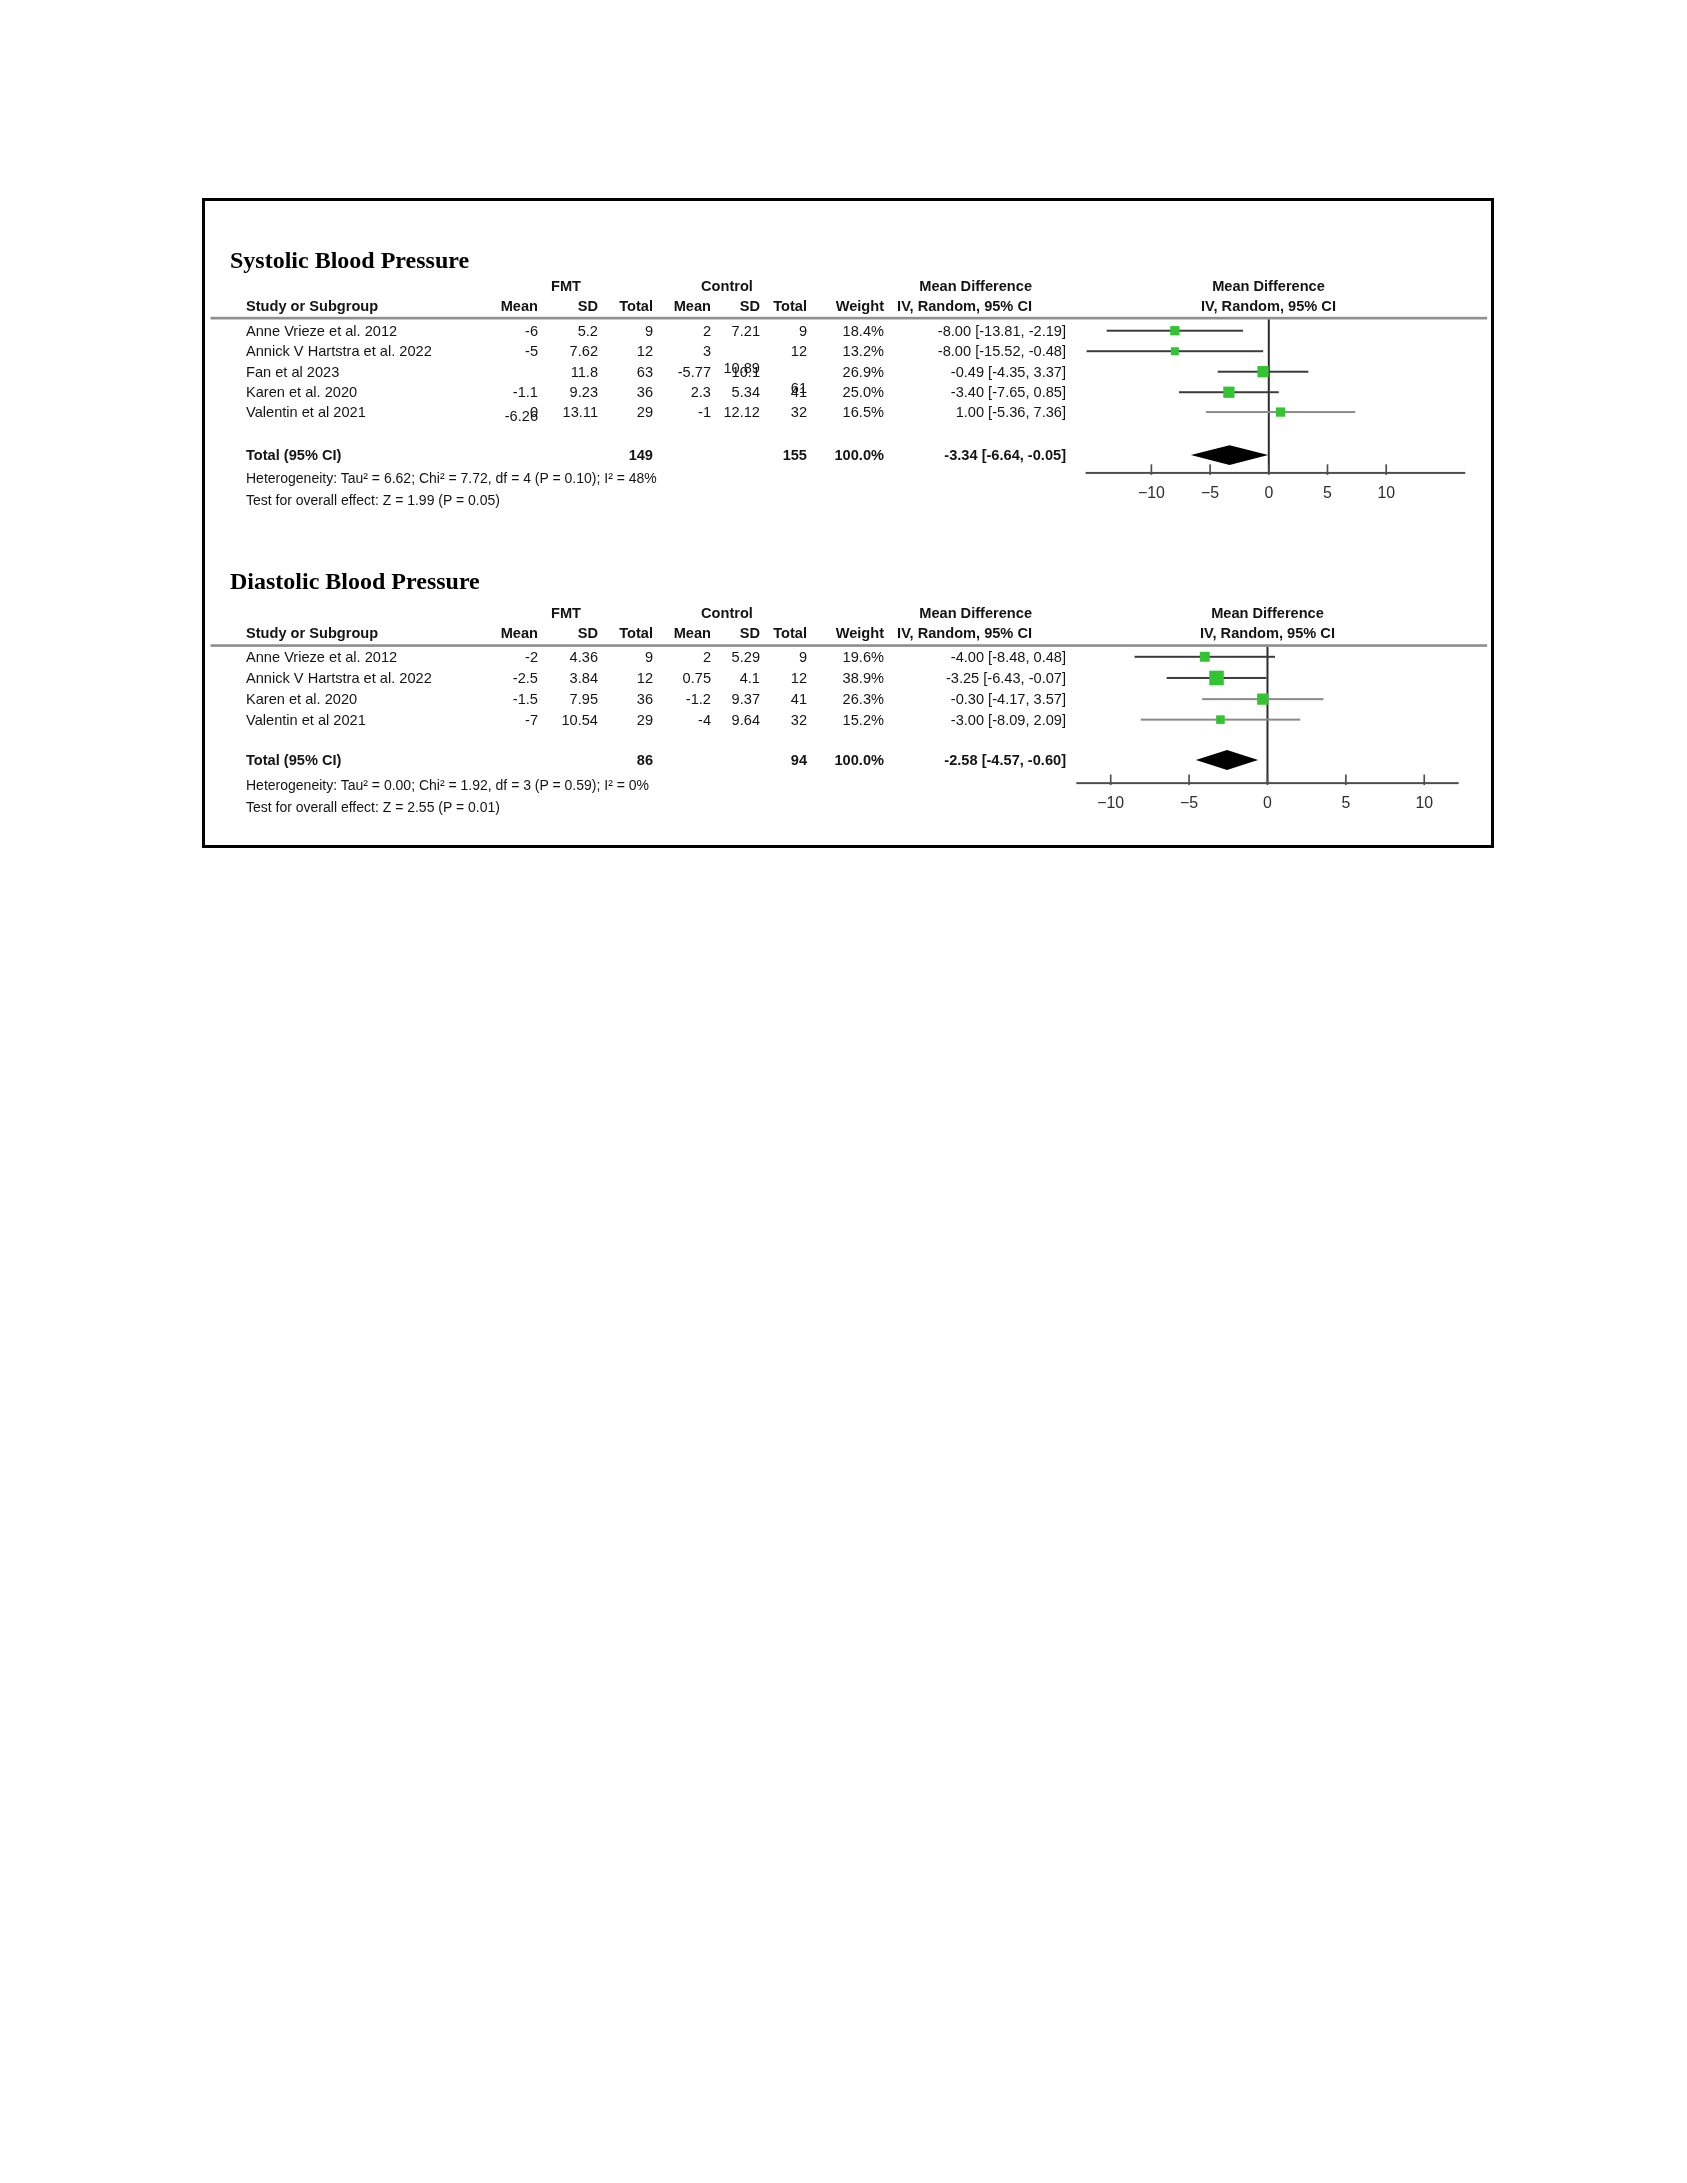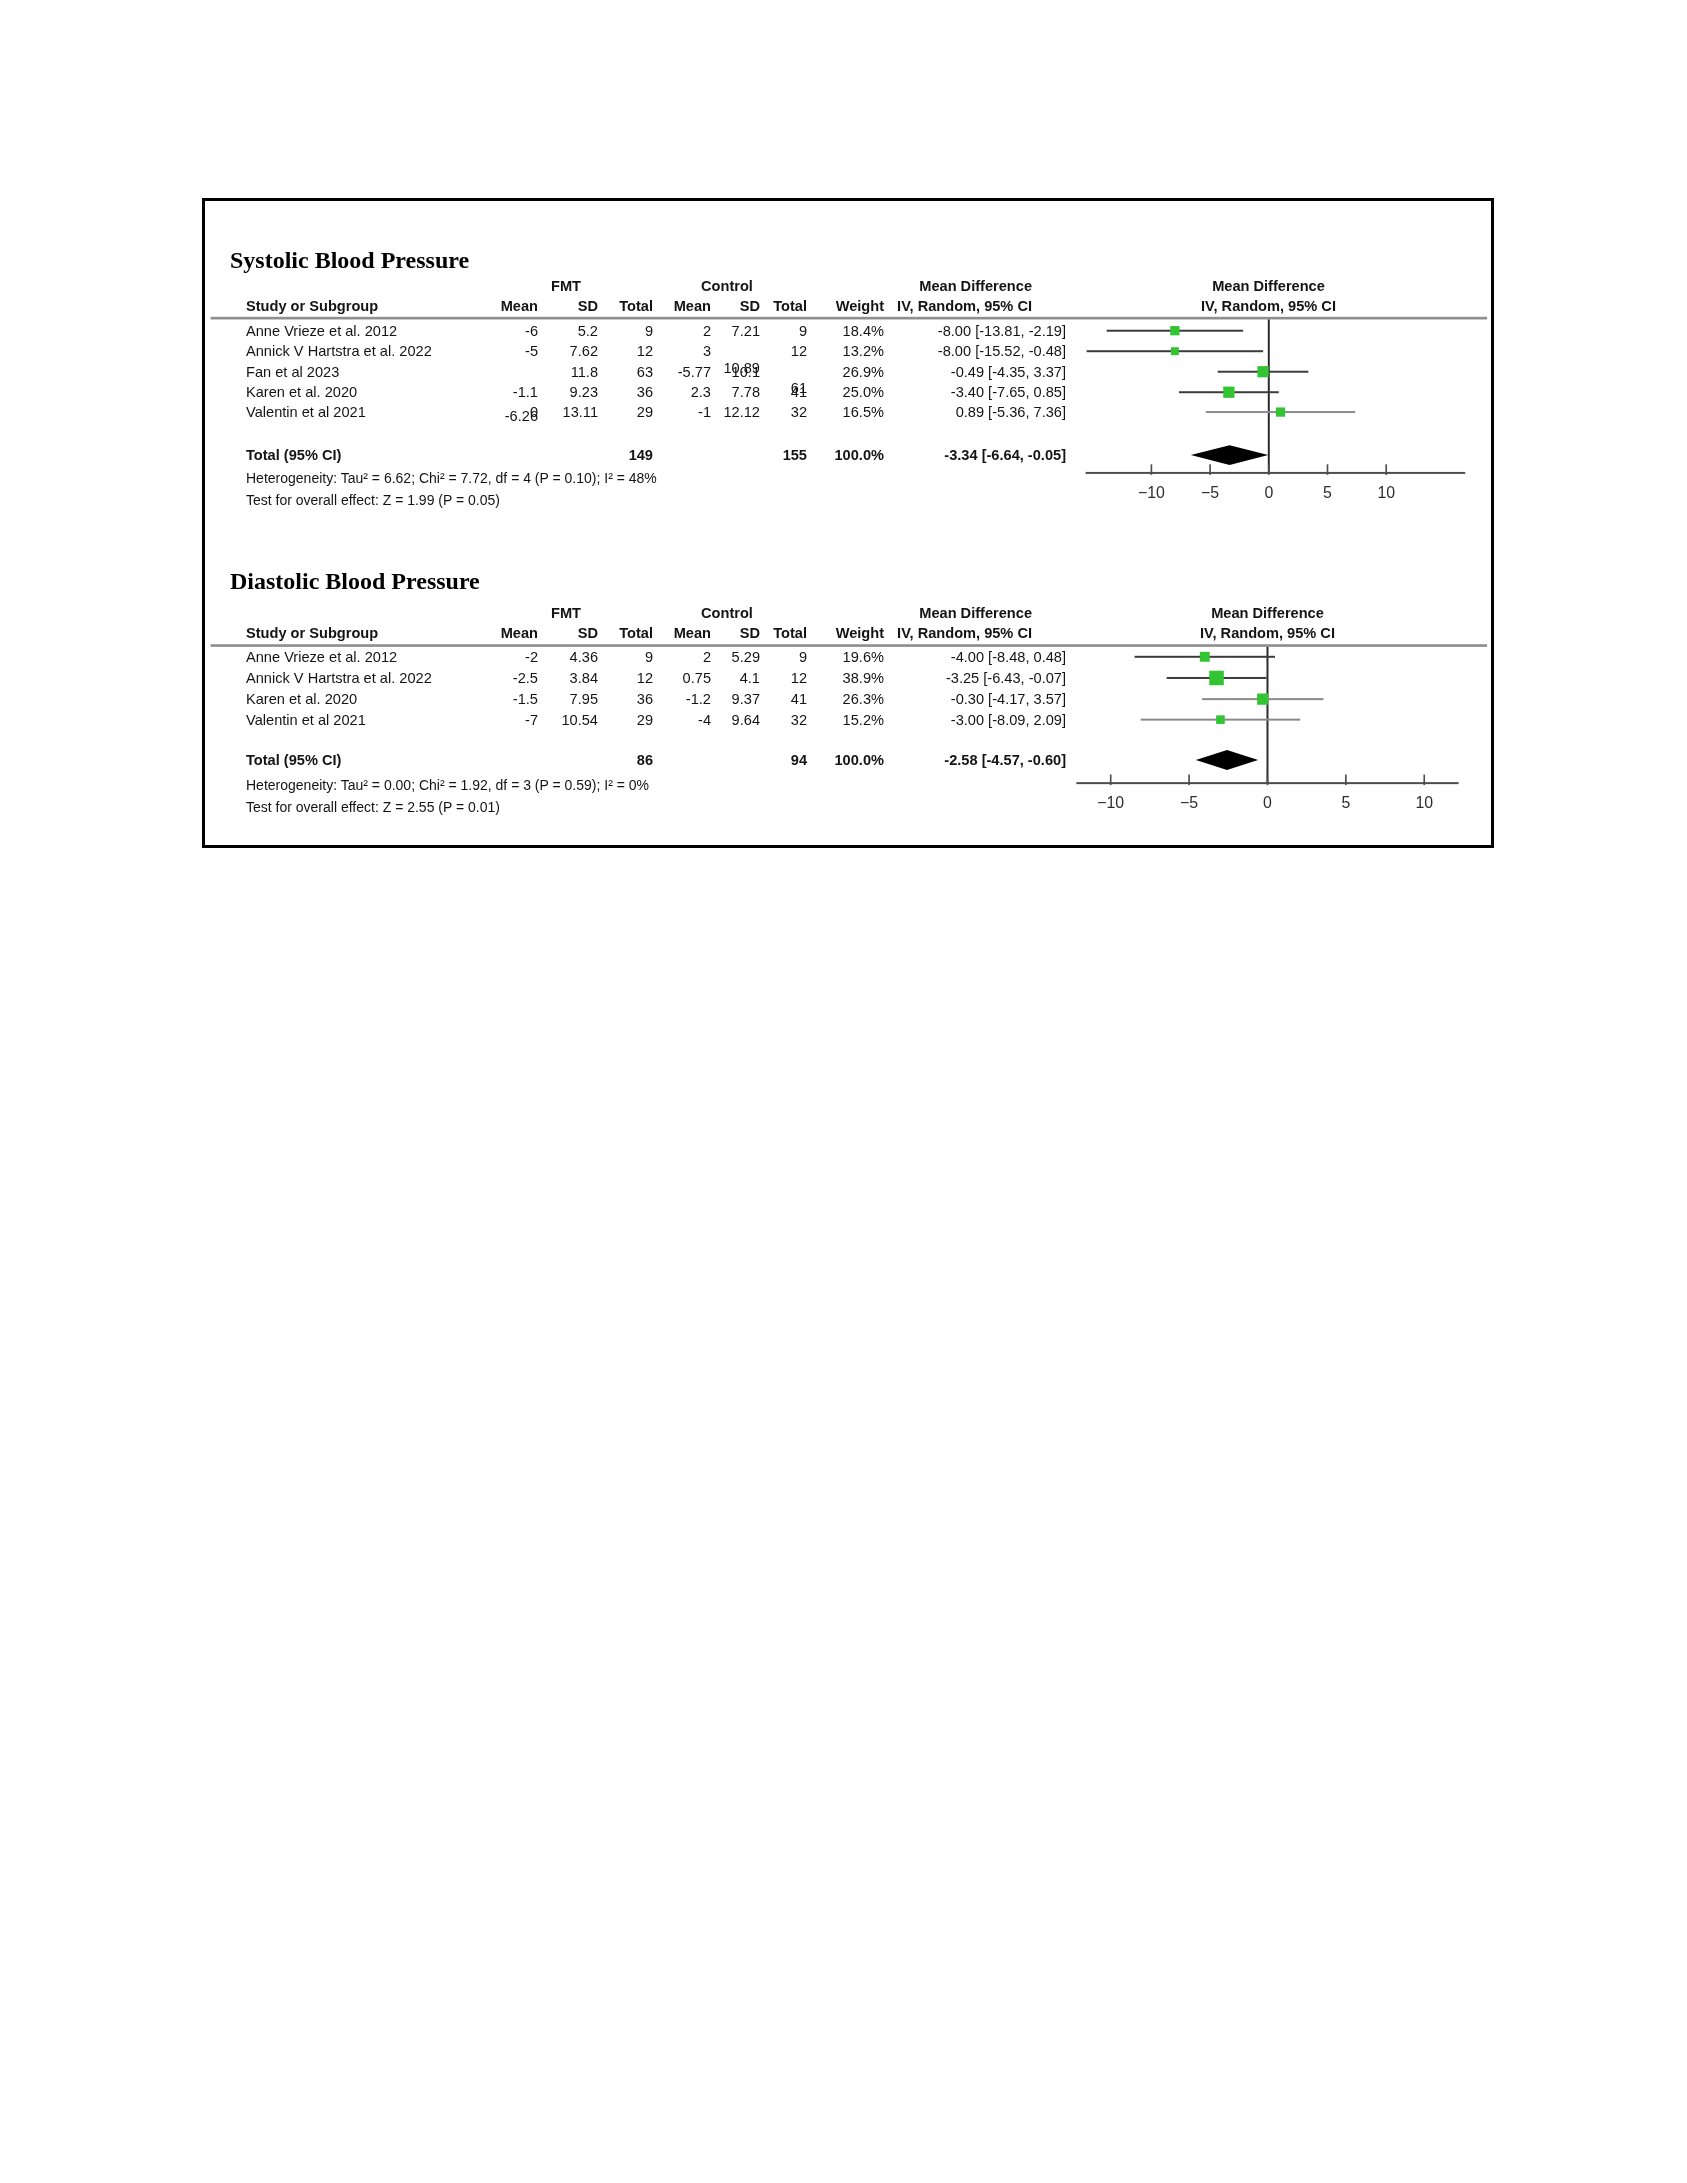--- a/index.html
+++ b/index.html
@@ -113,33 +113,33 @@
         <div class="abs cell ra" style="left: 632px; top: 362px; width: 79px;">-5.77</div>
         <div class="abs cell ra" style="left: 681px; top: 362px; width: 79px;">10.1</div>
         <div class="abs cell ra" style="left: 728px; top: 362px; width: 79px; margin-top: 16px;">61</div>
         <div class="abs cell ra" style="left: 798px; top: 362px; width: 86px;">26.9%</div>
         <div class="abs cell ra" style="left: 848px; top: 362px; width: 218px;">-0.49 [-4.35, 3.37]</div>
         <div class="abs cell" style="left: 246px; top: 382px;">Karen et al. 2020</div>
         <div class="abs cell ra" style="left: 459px; top: 382px; width: 79px;">-1.1</div>
         <div class="abs cell ra" style="left: 519px; top: 382px; width: 79px;">9.23</div>
         <div class="abs cell ra" style="left: 574px; top: 382px; width: 79px;">36</div>
         <div class="abs cell ra" style="left: 632px; top: 382px; width: 79px;">2.3</div>
-        <div class="abs cell ra" style="left: 681px; top: 382px; width: 79px;">7.78</div>
+        <div class="abs cell ra" style="left: 681px; top: 382px; width: 79px;">5.34</div>
         <div class="abs cell ra" style="left: 728px; top: 382px; width: 79px;">41</div>
         <div class="abs cell ra" style="left: 798px; top: 382px; width: 86px;">25.0%</div>
         <div class="abs cell ra" style="left: 848px; top: 382px; width: 218px;">-3.40 [-7.65, 0.85]</div>
         <div class="abs cell" style="left: 246px; top: 402px;">Valentin et al 2021</div>
         <div class="abs cell ra" style="left: 459px; top: 402px; width: 79px;">0</div>
         <div class="abs cell ra" style="left: 519px; top: 402px; width: 79px;">13.11</div>
         <div class="abs cell ra" style="left: 574px; top: 402px; width: 79px;">29</div>
         <div class="abs cell ra" style="left: 632px; top: 402px; width: 79px;">-1</div>
         <div class="abs cell ra" style="left: 681px; top: 402px; width: 79px;">12.12</div>
         <div class="abs cell ra" style="left: 728px; top: 402px; width: 79px;">32</div>
         <div class="abs cell ra" style="left: 798px; top: 402px; width: 86px;">16.5%</div>
-        <div class="abs cell ra" style="left: 848px; top: 402px; width: 218px;">0.89 [-5.36, 7.36]</div>
+        <div class="abs cell ra" style="left: 848px; top: 402px; width: 218px;">1.00 [-5.36, 7.36]</div>
       </div>
     <div class="abs cell hdr" style="left: 246px; top: 445px;">Total (95% CI)</div>
     <div class="abs cell hdr ra" style="left: 574px; top: 445px; width: 79px;">149</div>
     <div class="abs cell hdr ra" style="left: 728px; top: 445px; width: 79px;">155</div>
     <div class="abs cell hdr ra" style="left: 798px; top: 445px; width: 86px;">100.0%</div>
     <div class="abs cell hdr ra" style="left: 848px; top: 445px; width: 218px;">-3.34 [-6.64, -0.05]</div>
     <div class="abs cell small" style="left: 246px; top: 468px;">Heterogeneity: Tau² = 6.62; Chi² = 7.72, df = 4 (P = 0.10); I² = 48%</div>
     <div class="abs cell small" style="left: 246px; top: 490px;">Test for overall effect: Z = 1.99 (P = 0.05)</div>
   </section>
 

